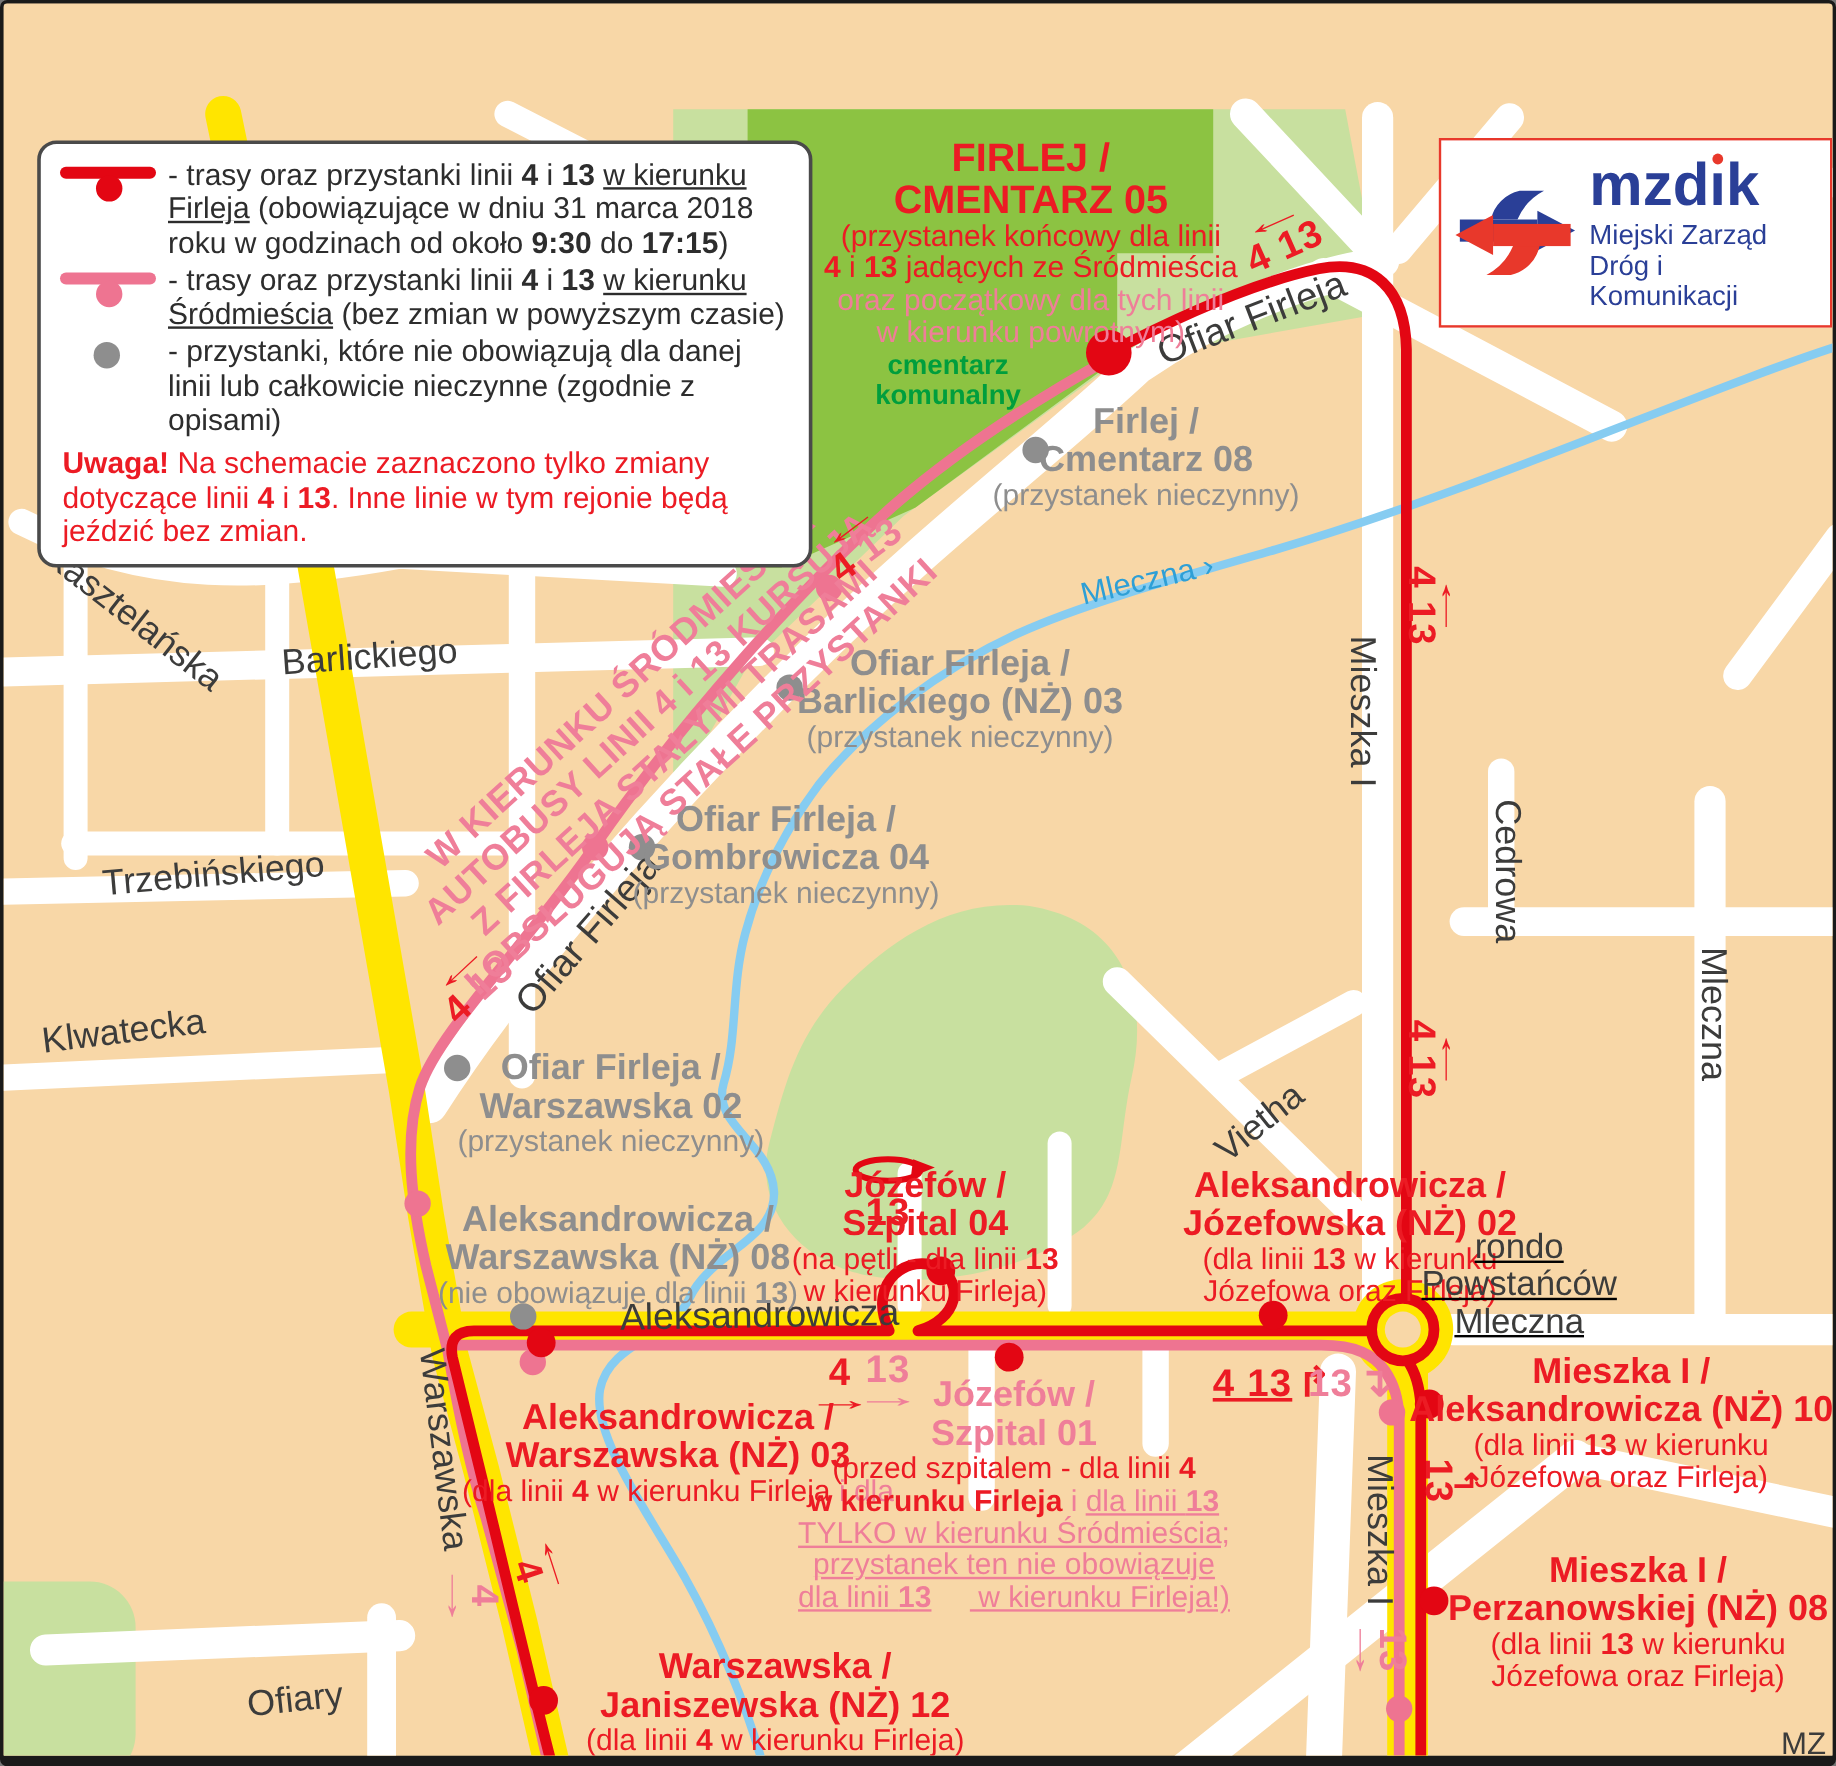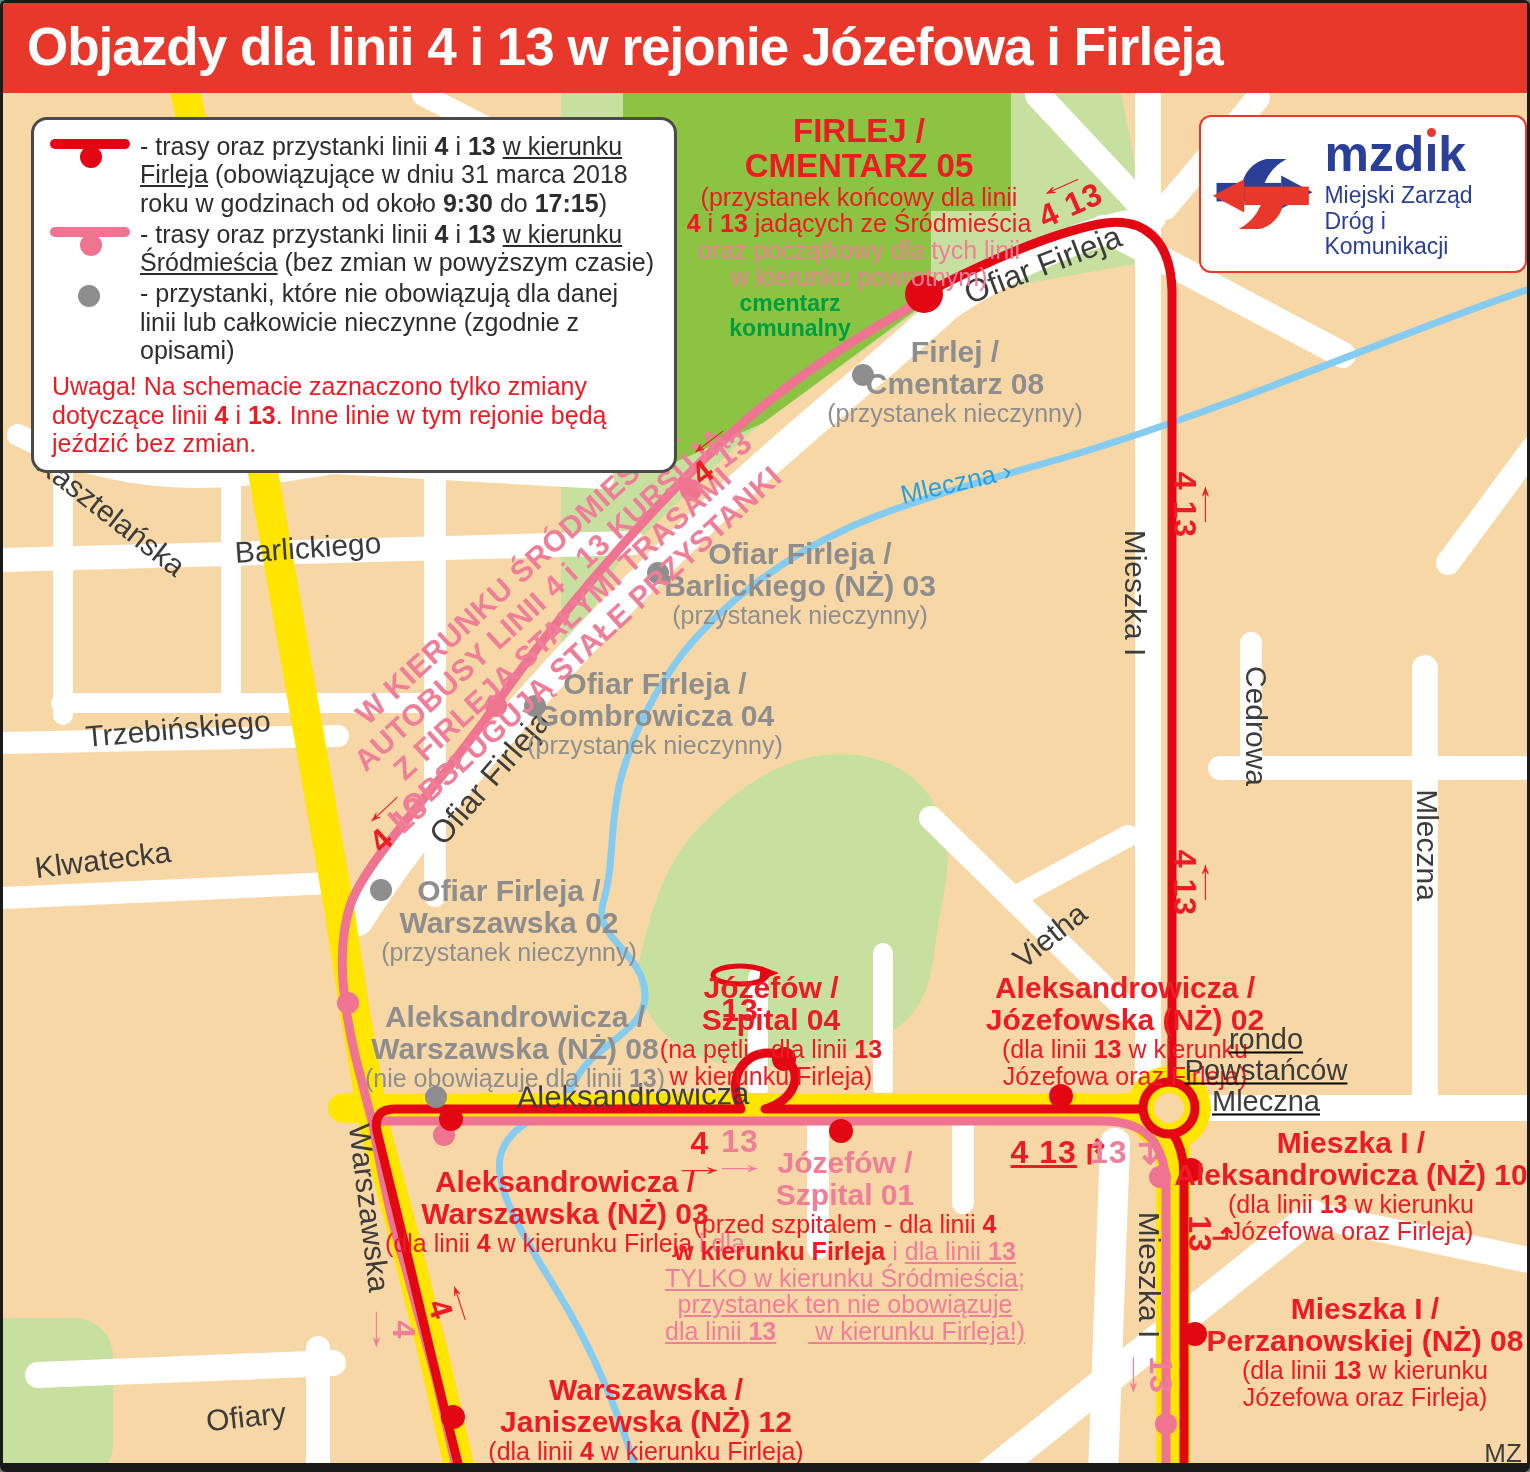--- a/index.html
+++ b/index.html
@@ -41,35 +41,32 @@
     border:3px solid #4a4a4a;border-radius:16px;padding:12px 16px 10px 14px;box-sizing:border-box;}
   .lgrow{display:flex;align-items:flex-start;margin-bottom:3px;}
   .lgic{flex:0 0 92px;position:relative;height:36px;margin-top:4px;}
   .lgic .bar{position:absolute;left:2px;top:3px;width:80px;height:10px;border-radius:5px;}
   .lgic .dot{position:absolute;left:32px;top:10px;width:22px;height:22px;border-radius:50%;}
   .lgic.dotonly .dot{left:30px;top:2px;}
   .lgtx{font-size:25px;line-height:1.13;color:#2d2d2d;}
   #legend-note{margin:8px 0 2px 4px;font-size:25px;line-height:1.14;color:var(--tred);}
   
   #logo{position:absolute;left:1196px;top:112px;width:328px;height:158px;background:#fff;z-index:20;
-    border:2.5px solid #e8382b;border-radius:12px;display:flex;align-items:center;padding:6px 10px;box-sizing:border-box;}
+    border:2.5px solid #e8382b;border-radius:0;display:flex;align-items:center;padding:6px 10px;box-sizing:border-box;}
   #logo-text{margin-left:10px;}
   #logo-name{font-size:50px;font-weight:bold;color:var(--logoblue);line-height:1;position:relative;}
   #logo-name .idot{position:relative;display:inline-block;}
   #logo-name .idot i{position:absolute;left:50%;top:-1px;width:9px;height:9px;margin-left:-4px;border-radius:50%;background:#e8382b;font-style:normal;}
   #logo-sub{font-size:23px;color:var(--logoblue);line-height:1.13;margin-top:3px;}
 </style>
 </head>
 <body>
 
 <div id="stage">
 
-  <div id="header">
-    <h1>Objazdy dla linii 4 i 13 w rejonie Józefowa i Firleja</h1>
-  </div>
 
   <svg id="map-svg" width="1530" height="1472" viewBox="0 0 1530 1472">
     <rect x="0" y="0" width="1530" height="1472" fill="#f8d7a7"></rect>
 
     <polygon points="558,88 1118,88 1150,258 930,297 750,427 620,552 558,662" fill="#c8e09f"></polygon>
     <polygon points="620,88 1008,88 1008,208 928,208 928,296 760,420 648,470 620,470" fill="#8cc342"></polygon>
     <path d="M855,752 C935,765 955,830 940,895 C928,950 935,990 900,1020 C860,1052 780,1072 720,1060 C660,1048 625,1000 638,950 C650,905 660,860 700,820 C740,780 790,745 855,752 Z" fill="#c8e09f"></path>
     <rect x="-40" y="1315" width="150" height="165" rx="38" fill="#c8e09f"></rect>
 
     <g stroke="#ffffff" fill="none" stroke-linecap="round">
@@ -337,21 +334,21 @@
           </div>
           <div class="lgtx"><span>- trasy oraz przystanki linii </span><span style="font-weight: bold;">4</span><span> i </span><span style="font-weight: bold;">13</span><span> </span><span style="text-decoration: underline;">w kierunku Śródmieścia</span><span> (bez zmian w powyższym czasie)</span></div>
         </div>
         <div class="lgrow">
           <div class="lgic dotonly">
             <span class="dot" style="background: rgb(142, 142, 142);"></span>
           </div>
           <div class="lgtx"><span>- przystanki, które nie obowiązują dla danej linii lub całkowicie nieczynne (zgodnie z opisami)</span></div>
         </div>
       </div>
-    <p id="legend-note"><span style="font-weight: normal;">Uwaga!</span><span> Na schemacie zaznaczono tylko zmiany dotyczące linii </span><span style="font-weight: bold;">4</span><span> i </span><span style="font-weight: bold;">13</span><span>. Inne linie w tym rejonie będą jeździć bez zmian.</span></p>
+    <p id="legend-note"><span style="font-weight: bold;">Uwaga!</span><span> Na schemacie zaznaczono tylko zmiany dotyczące linii </span><span style="font-weight: bold;">4</span><span> i </span><span style="font-weight: bold;">13</span><span>. Inne linie w tym rejonie będą jeździć bez zmian.</span></p>
   </div>
 
   <div id="logo">
     <svg width="104" height="100" viewBox="0 0 112 84">
       <g fill="#2a3f97">
         <path d="M34,30 A34,34 0 0 1 60,4 L82,4 A52,52 0 0 0 58,30 Z"></path>
         <rect x="6" y="30" width="70" height="20"></rect>
         <polygon points="76,22 110,40 76,58"></polygon>
       </g>
       <g fill="#e8382b" transform="rotate(180 56 57) translate(0,30)">

